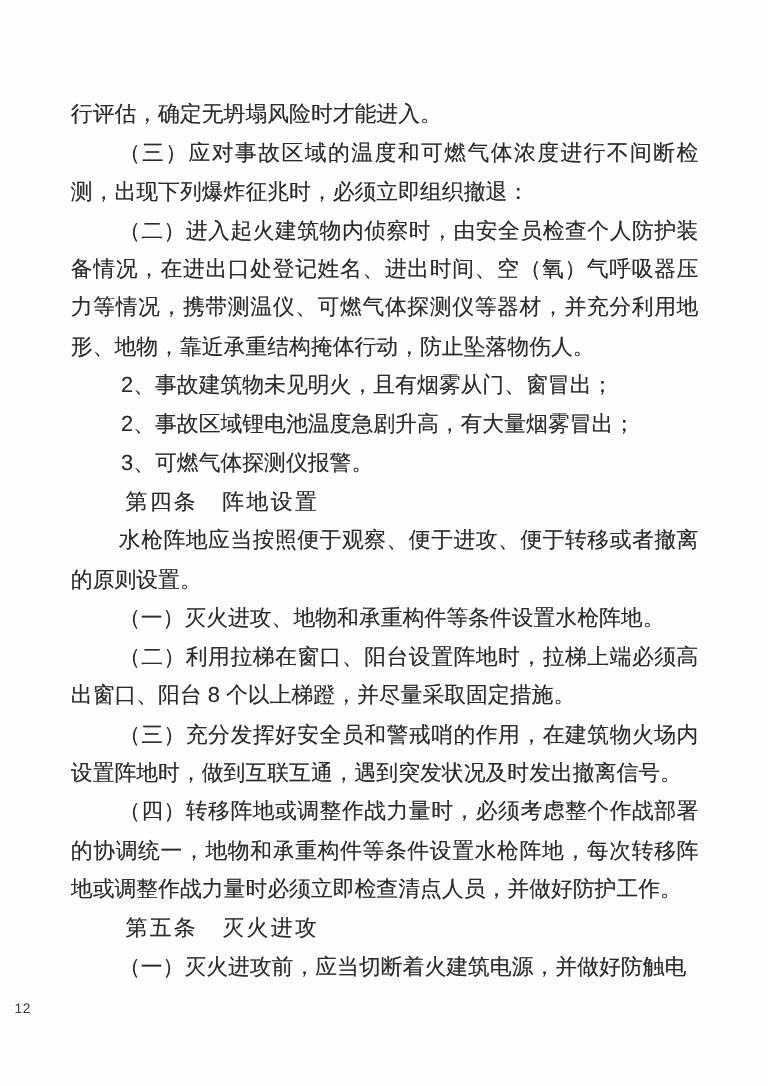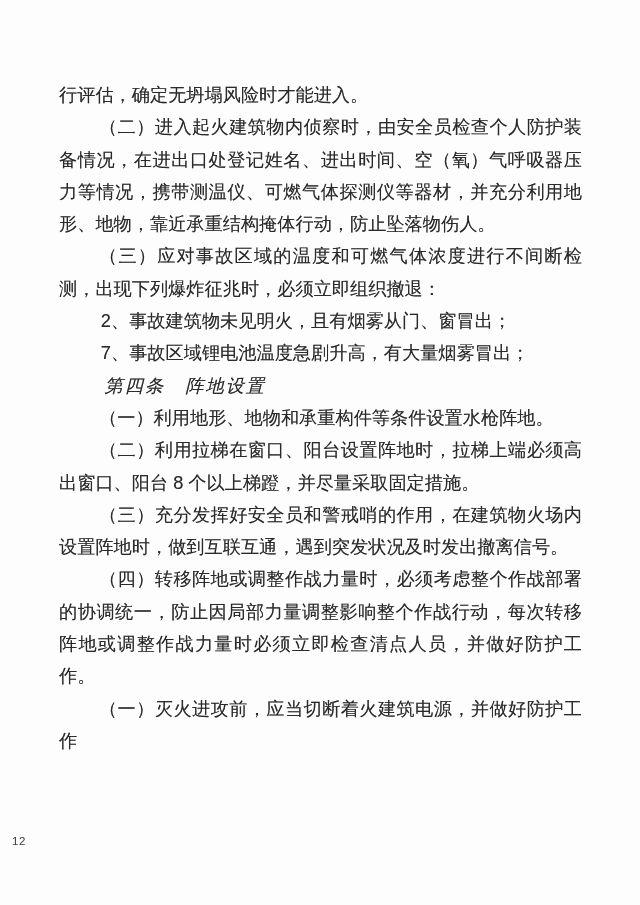--- a/index.html
+++ b/index.html
@@ -44,45 +44,47 @@
   }
   .p-ind {
     text-indent: 2.2em;
   }
   .p-list {
     text-indent: 2.3em;
   }
   .p-heading {
     text-indent: 2.5em;
     letter-spacing: 2px;
-    font-style: italic;
   }
   .page-number {
     position: absolute;
     left: 12px;
     top: 835px;
     width: 636px;
     text-align: left;
     font-family: Liberation Sans, sans-serif;
     font-size: 11.5px;
     color: #3a3a3a;
     letter-spacing: 0.5px;
   }
 </style>
 </head>
 <body>
 
 <div class="page">
   <div class="content">
     <p class="p-cont">行评估，确定无坍塌风险时才能进入。</p>
+    <p class="p-ind">（三）应对事故区域的温度和可燃气体浓度进行不间断检测，出现下列爆炸征兆时，必须立即组织撤退：</p>
     <p class="p-ind">（二）进入起火建筑物内侦察时，由安全员检查个人防护装备情况，在进出口处登记姓名、进出时间、空（氧）气呼吸器压力等情况，携带测温仪、可燃气体探测仪等器材，并充分利用地形、地物，靠近承重结构掩体行动，防止坠落物伤人。</p>
-    <p class="p-ind">（三）应对事故区域的温度和可燃气体浓度进行不间断检测，出现下列爆炸征兆时，必须立即组织撤退：</p>
     <p class="p-list">2、事故建筑物未见明火，且有烟雾从门、窗冒出；</p>
-    <p class="p-list">7、事故区域锂电池温度急剧升高，有大量烟雾冒出；</p>
+    <p class="p-list">2、事故区域锂电池温度急剧升高，有大量烟雾冒出；</p>
+    <p class="p-list">3、可燃气体探测仪报警。</p>
     <p class="p-heading">第四条　阵地设置</p>
-    <p class="p-ind">（一）利用地形、地物和承重构件等条件设置水枪阵地。</p>
+    <p class="p-ind">水枪阵地应当按照便于观察、便于进攻、便于转移或者撤离的原则设置。</p>
+    <p class="p-ind">（一）灭火进攻、地物和承重构件等条件设置水枪阵地。</p>
     <p class="p-ind">（二）利用拉梯在窗口、阳台设置阵地时，拉梯上端必须高出窗口、阳台 8 个以上梯蹬，并尽量采取固定措施。</p>
     <p class="p-ind">（三）充分发挥好安全员和警戒哨的作用，在建筑物火场内设置阵地时，做到互联互通，遇到突发状况及时发出撤离信号。</p>
-    <p class="p-ind">（四）转移阵地或调整作战力量时，必须考虑整个作战部署的协调统一，防止因局部力量调整影响整个作战行动，每次转移阵地或调整作战力量时必须立即检查清点人员，并做好防护工作。</p>
-    <p class="p-ind">（一）灭火进攻前，应当切断着火建筑电源，并做好防护工作</p>
+    <p class="p-ind">（四）转移阵地或调整作战力量时，必须考虑整个作战部署的协调统一，地物和承重构件等条件设置水枪阵地，每次转移阵地或调整作战力量时必须立即检查清点人员，并做好防护工作。</p>
+    <p class="p-heading">第五条　灭火进攻</p>
+    <p class="p-ind">（一）灭火进攻前，应当切断着火建筑电源，并做好防触电</p>
   </div>
   <div class="page-number">12</div>
 </div>
 
 </body></html>

